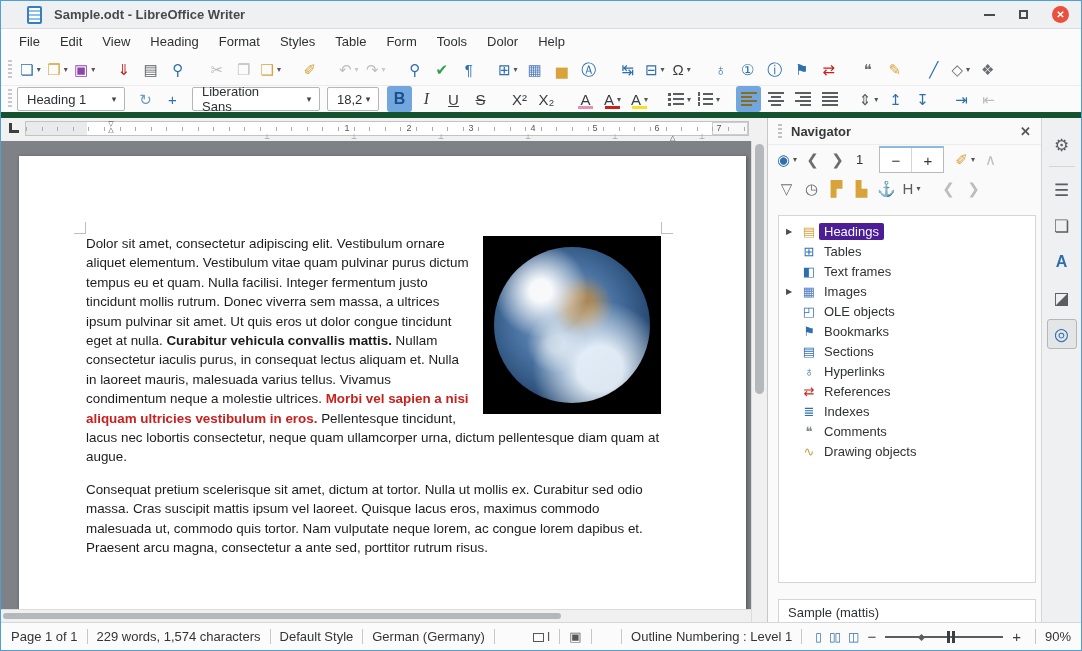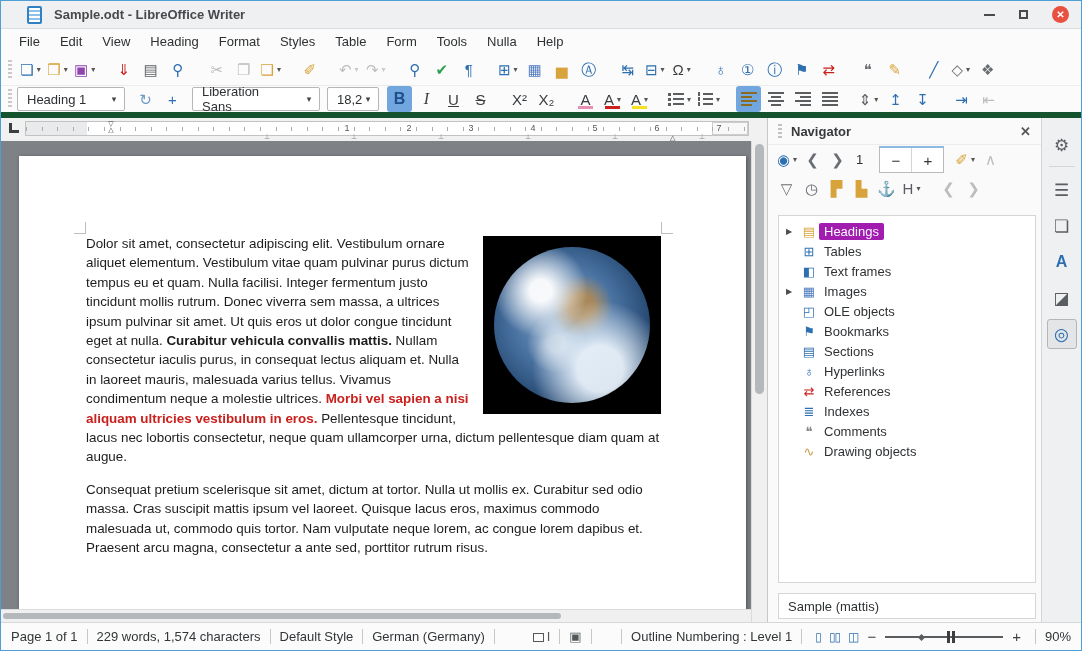--- a/index.html
+++ b/index.html
@@ -87,36 +87,36 @@
 radial-gradient(circle at 56% 38%,rgba(172,136,86,.95) 0 9%,rgba(172,136,86,0) 24%),
 radial-gradient(circle at 40% 62%,rgba(255,255,255,.55) 0 6%,rgba(255,255,255,0) 22%),
 radial-gradient(circle at 45% 45%,#86a9cc 0%,#476f9e 45%,#1d3f66 78%,#122c4a 100%)}
 
 #vscroll{position:absolute;left:750px;top:140px;width:16px;bottom:28px;background:#f0f0f1;border-left:1px solid #dadbdc}
 #vscroll .thumb{position:absolute;left:3px;right:3px;top:3px;height:250px;background:#b4b8bb;border-radius:5px}
 #hscroll{position:absolute;left:0;width:750px;bottom:28px;height:13px;background:#f0f0f1;border-top:1px solid #dadbdc}
 #hscroll .thumb{position:absolute;top:3px;bottom:3px;left:2px;width:558px;background:#b4b8bb;border-radius:5px}
 
 
-#navigator{position:absolute;left:766px;top:117px;width:274px;bottom:19px;background:#fafafa;border-left:1px solid #c6c7c8}
+#navigator{position:absolute;left:766px;top:117px;width:274px;bottom:13px;background:#fafafa;border-left:1px solid #c6c7c8}
 .nav-header{height:27px;display:flex;align-items:center;padding:0 10px;font-size:13px;font-weight:bold;color:#37393b;border-bottom:1px solid #ededee}
 .vgrip{width:4px;height:14px;background:repeating-linear-gradient(180deg,#c2c2c2 0 2px,transparent 2px 4px);margin-right:9px}
 .nav-close{margin-left:auto;color:#55585a;font-size:13px}
 .nav-tb{display:flex;align-items:center;height:29px;padding:0 6px}
 .nav-tb .tbtn{min-width:23px}
 .pagenum{font-size:13px;color:#2e3133;margin:0 8px 0 6px}
 .spin{display:flex;align-items:stretch;border:1px solid #b9babc;border-top:2px solid #8cb8e4;background:#fff;height:27px;margin:0 8px}
 .spin .cell{width:31px;display:flex;align-items:center;justify-content:center;font-size:15px;color:#333}
 .spin .vsep{width:1px;background:#d4d5d6}
 .nav-tree{position:absolute;left:10px;right:5px;top:97px;height:368px;background:#fff;border:1px solid #d4d5d6;padding-top:5px;overflow:hidden}
 .nav-row{display:flex;align-items:center;height:20px;padding-left:7px;font-size:13px;color:#2f3234}
 .exp{width:13px;font-size:8px;color:#4a4d4f}
 .nicon{width:20px;font-size:13px;text-align:center}
 .nlabel{padding:1px 5px;border-radius:2px}
-.nlabel.sel{background:#a21caf;color:#f4f9fd}
+.nlabel.sel{background:#4c1d95;color:#f4f9fd}
 .nav-footer{position:absolute;left:10px;right:5px;bottom:12px;height:26px;background:#fff;border:1px solid #d4d5d6;display:flex;align-items:center;padding-left:9px;font-size:13px;color:#2f3234}
 
 
 #sidebar{position:absolute;left:1040px;top:117px;right:0;bottom:28px;background:#eff0f1;border-left:1px solid #d4d5d6;display:flex;flex-direction:column;align-items:center;padding-top:12px}
 .sbtn{width:30px;height:30px;display:flex;align-items:center;justify-content:center;font-size:17px;margin-bottom:6px;border-radius:3px}
 .sbtn.bold{font-weight:bold;font-size:16px}
 .sbtn.active{border:1px solid #b4b6b8;background:#e4e5e6}
 .sb-div{width:26px;height:1px;background:#d4d5d6;margin:0 0 8px}
 
 
@@ -148,21 +148,21 @@
 <div id="menubar">
     <span class="menu-item">File</span>
     <span class="menu-item">Edit</span>
     <span class="menu-item">View</span>
     <span class="menu-item">Heading</span>
     <span class="menu-item">Format</span>
     <span class="menu-item">Styles</span>
     <span class="menu-item">Table</span>
     <span class="menu-item">Form</span>
     <span class="menu-item">Tools</span>
-    <span class="menu-item">Nulla</span>
+    <span class="menu-item">Dolor</span>
     <span class="menu-item">Help</span>
   </div>
 
 <div id="toolbar" class="toolbar">
     <span class="grip"></span>
     <span class="tbtn">
       <span class="glyph" style="color: rgb(46, 111, 176);">❏</span>
       <span class="caret">▾</span>
     </span>
     <span class="tbtn">

